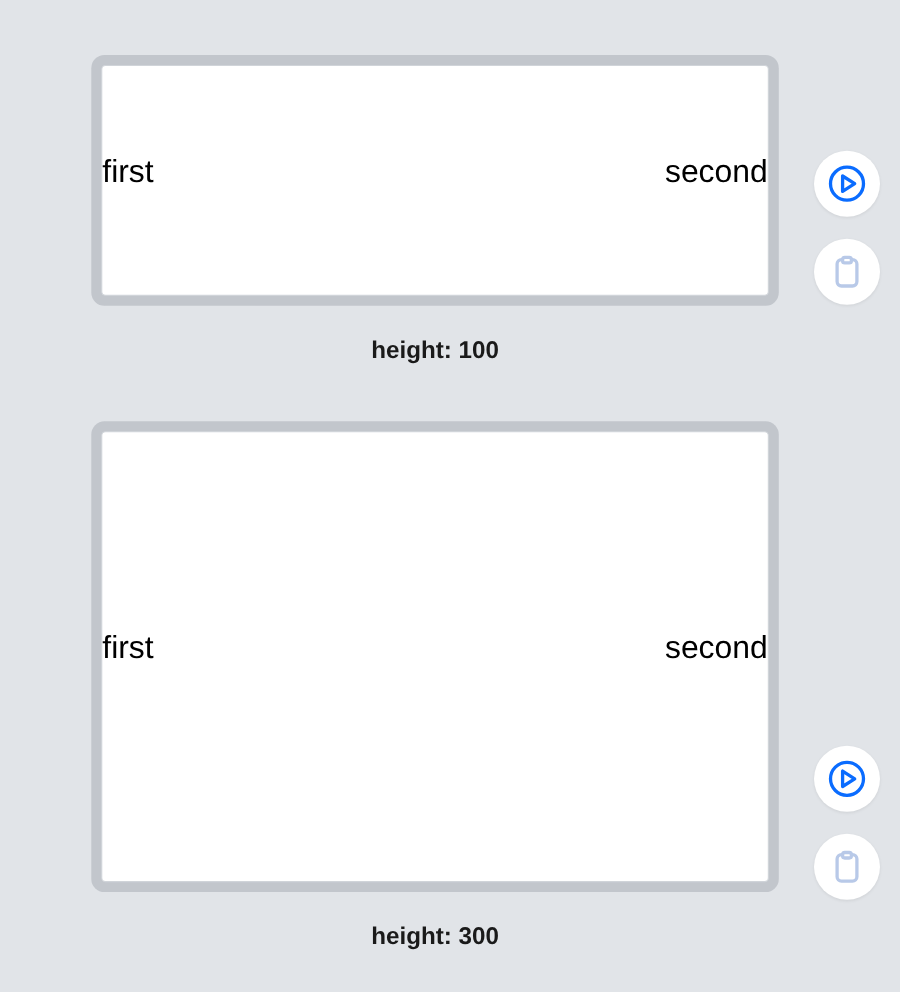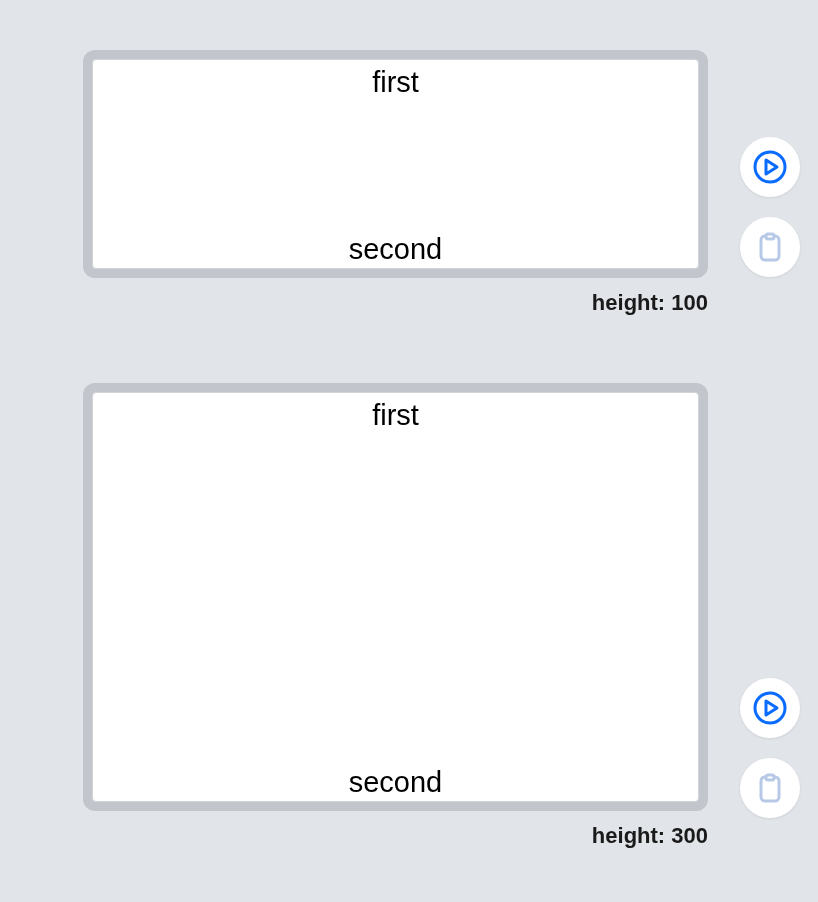--- a/index.html
+++ b/index.html
@@ -35,47 +35,47 @@
       background: #c2c6cc;
       border-radius: 12px;
       padding: 9px;
     }
     
     .canvas {
       background: #ffffff;
       border: 1px solid #d0d4d9;
       border-radius: 4px;
       display: flex;
-      flex-direction: column;
+      flex-direction: row;
       justify-content: space-between;
       align-items: center;
       padding-top: 6px;
-      padding-bottom: 2px;
+      padding-bottom: 22px;
     }
     
     .canvas-1 {
       height: 210px;
     }
     
     .canvas-2 {
       height: 410px;
     }
     
     .canvas-text {
       font-size: 29px;
       color: #000;
       font-weight: 400;
     }
     
     .caption {
-      text-align: right;
+      text-align: center;
       font-size: 22px;
       font-weight: 700;
       color: #1a1a1a;
-      margin-top: 12px;
+      margin-top: 27px;
     }
     
     .action-buttons {
       position: absolute;
       right: 18px;
       display: flex;
       flex-direction: column;
       gap: 20px;
     }
     

